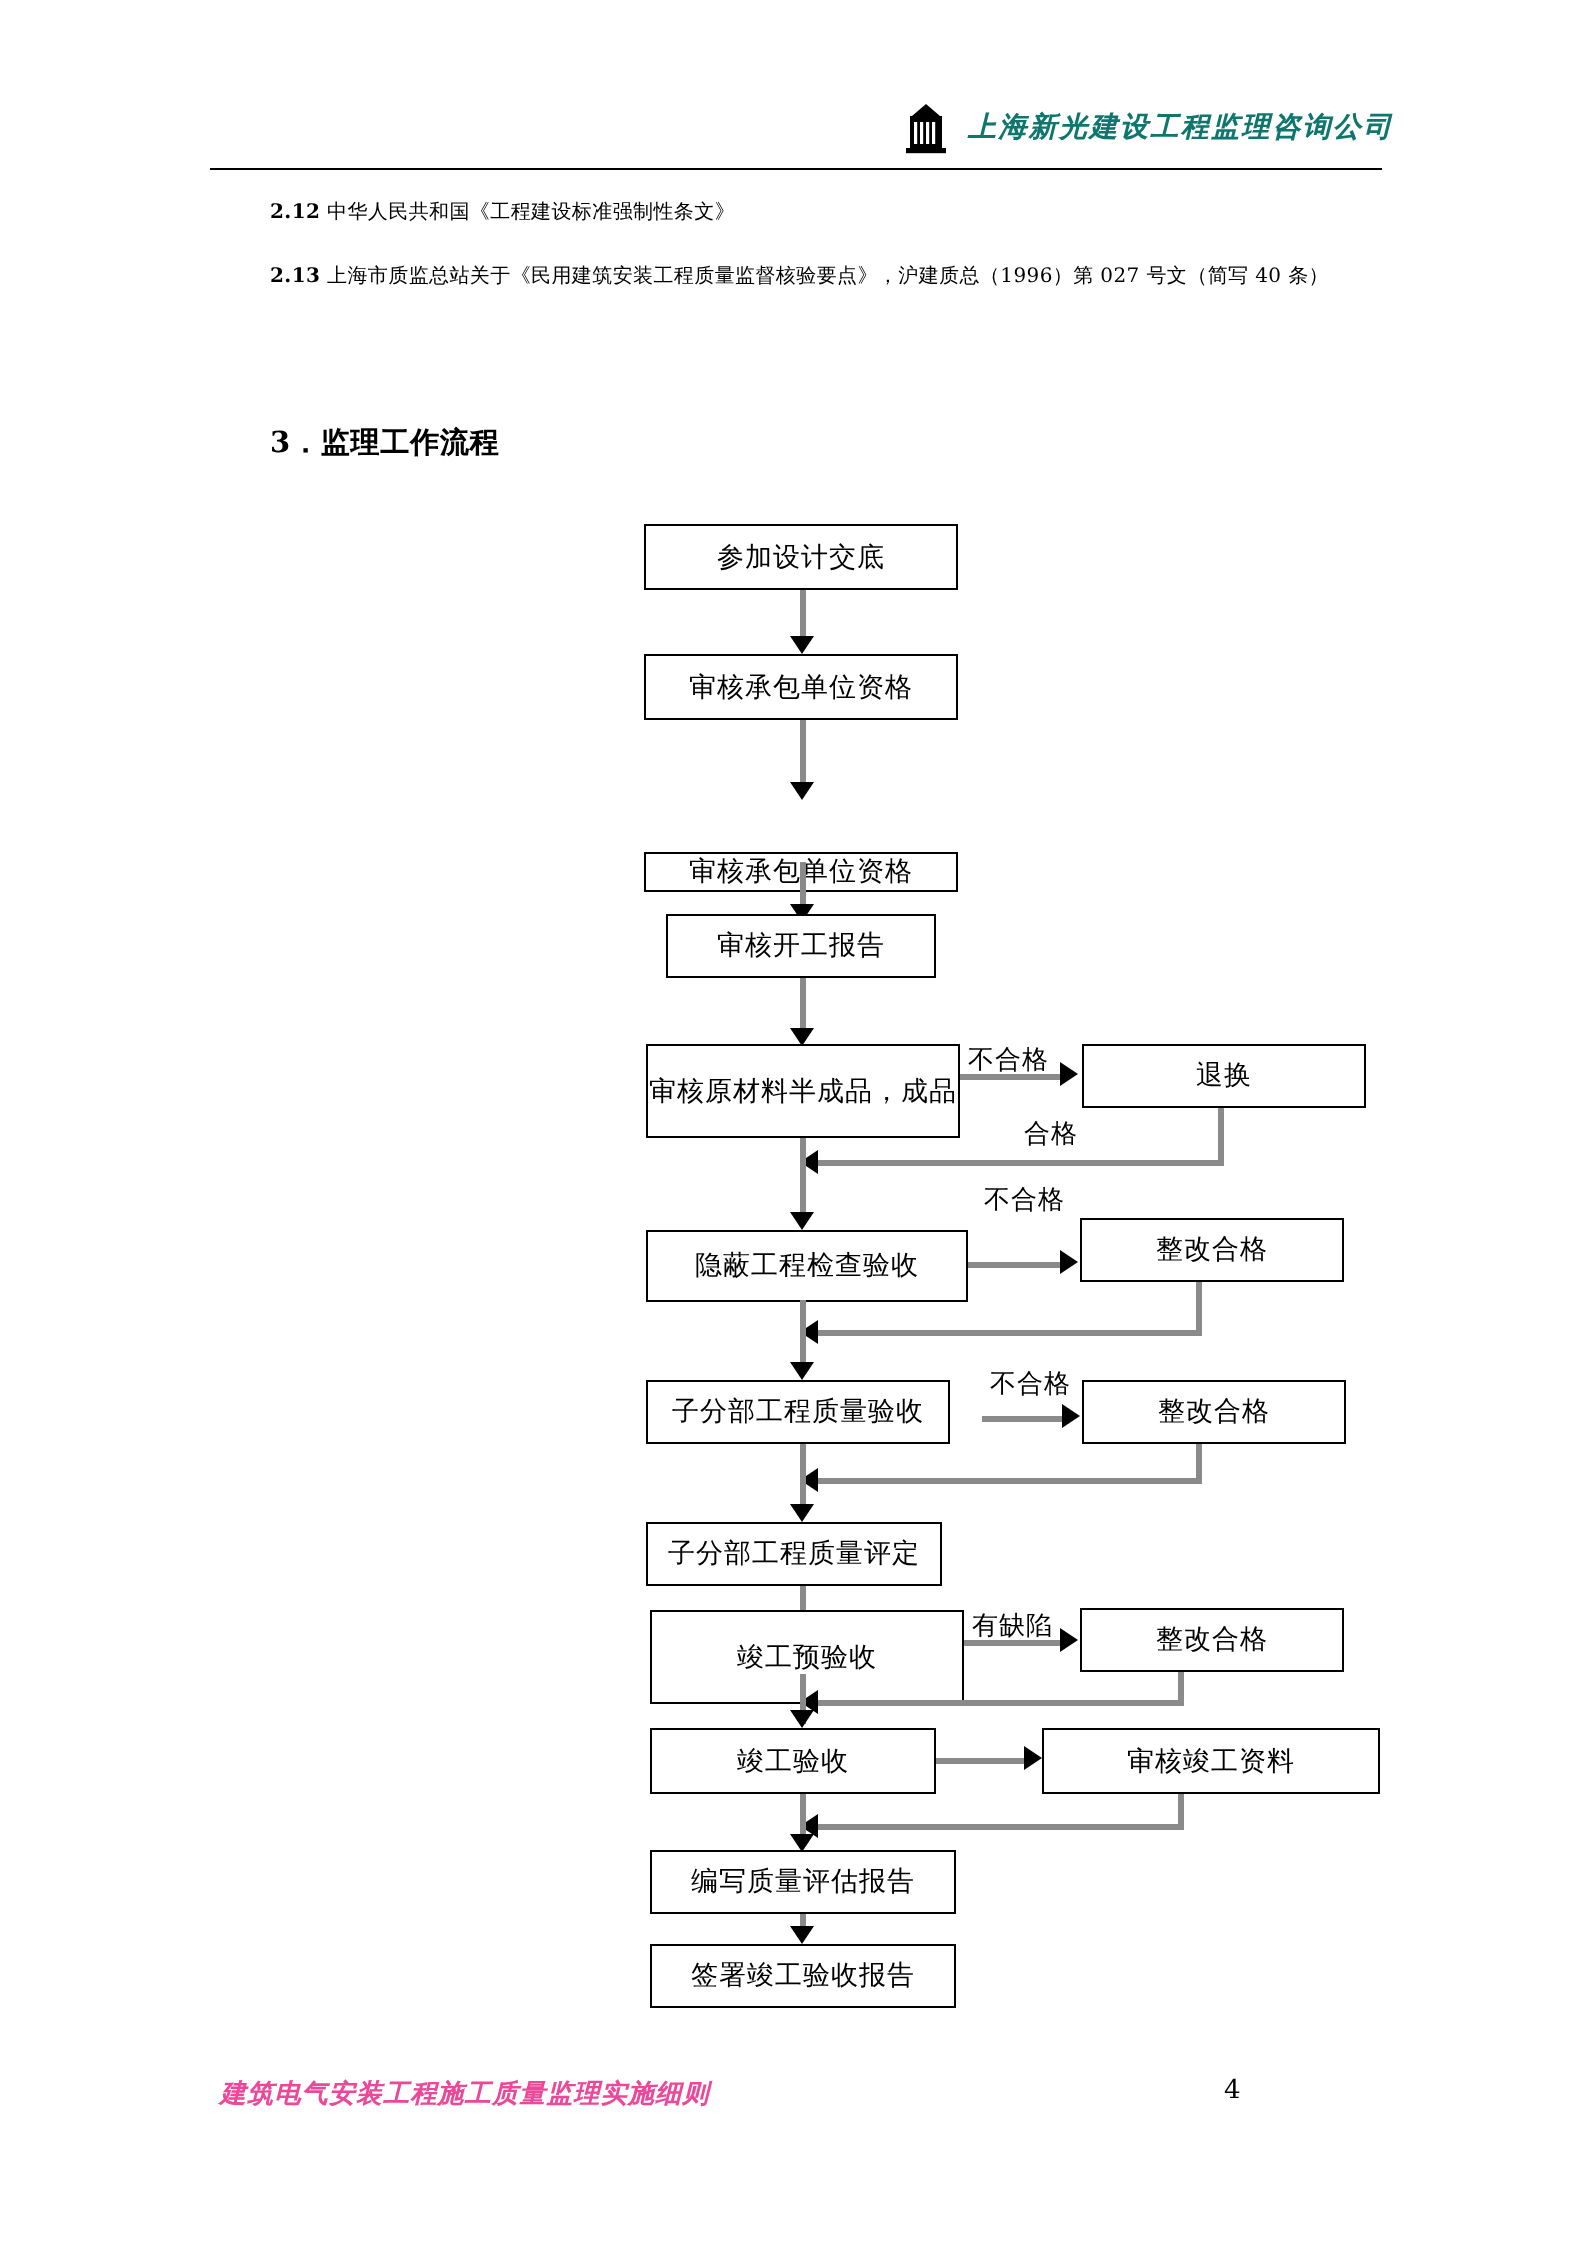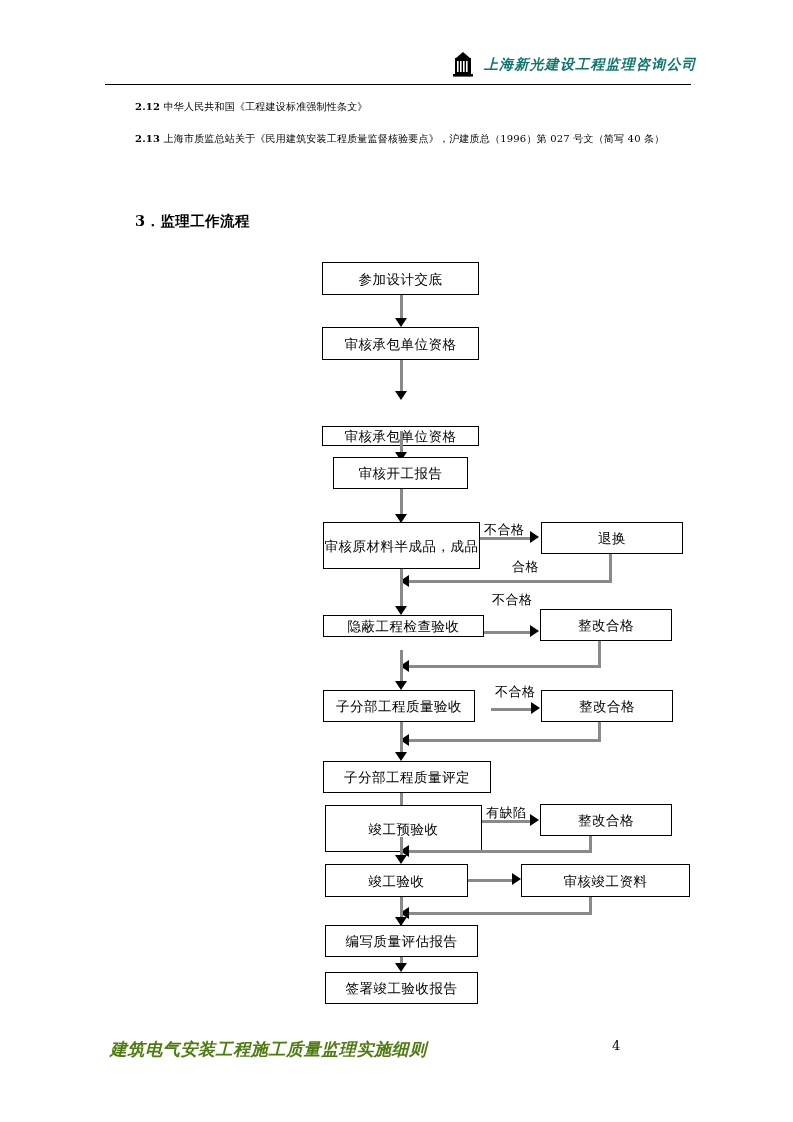--- a/index.html
+++ b/index.html
@@ -77,22 +77,22 @@
   .arrow-left{
     position:absolute;width:0;height:0;
     border-top:6px solid transparent;border-bottom:6px solid transparent;
     border-right:9px solid #000;
   }
 
   
   .ftr-text{
     position:absolute;left:110px;top:1038px;
     font-family:"DejaVu Serif","Liberation Serif",serif;
-    font-size:17px;font-weight:bold;font-style:italic;
-    letter-spacing:0.6px;color:#4d7c0f;
+    font-size:13px;font-weight:bold;font-style:italic;
+    letter-spacing:0.6px;color:#ec4899;
   }
   .ftr-page{
     position:absolute;left:612px;top:1038px;
     font-family:"DejaVu Serif","Liberation Serif",serif;
     font-size:13px;color:#000;
   }
 </style>
 </head>
 <body>
 
@@ -149,21 +149,21 @@
     <div class="node" style="left:541px;top:522px;width:142px;height:32px;text-align:center;">退换</div>
 
     <div class="vline" style="left:609px;top:554px;height:29px;"></div>
     <div class="hline" style="left:407px;top:580px;width:204px;"></div>
     <div class="arrow-left" style="left:400px;top:575px;"></div>
     <div class="edge-label" style="left:512px;top:558px;">合格</div>
 
     <div class="vline" style="left:400px;top:569px;height:42px;"></div>
     <div class="arrow-down" style="left:395px;top:606px;"></div>
 
-    <div class="node" style="left:323px;top:615px;width:161px;height:22px;">隐蔽工程检查验收</div>
+    <div class="node" style="left:323px;top:615px;width:161px;height:36px;">隐蔽工程检查验收</div>
 
     <div class="hline" style="left:484px;top:631px;width:48px;"></div>
     <div class="arrow-right" style="left:530px;top:625px;"></div>
     <div class="edge-label" style="left:492px;top:591px;">不合格</div>
     <div class="node" style="left:540px;top:609px;width:132px;height:32px;">整改合格</div>
 
     <div class="vline" style="left:598px;top:641px;height:27px;"></div>
     <div class="hline" style="left:407px;top:665px;width:194px;"></div>
     <div class="arrow-left" style="left:400px;top:660px;"></div>
 
@@ -177,21 +177,21 @@
     <div class="edge-label" style="left:495px;top:683px;">不合格</div>
     <div class="node" style="left:541px;top:690px;width:132px;height:32px;">整改合格</div>
 
     <div class="vline" style="left:598px;top:722px;height:20px;"></div>
     <div class="hline" style="left:407px;top:739px;width:194px;"></div>
     <div class="arrow-left" style="left:400px;top:734px;"></div>
 
     <div class="vline" style="left:400px;top:722px;height:35px;"></div>
     <div class="arrow-down" style="left:395px;top:752px;"></div>
 
-    <div class="node" style="left:323px;top:761px;width:168px;height:32px;">子分部工程质量评定</div>
+    <div class="node" style="left:323px;top:761px;width:148px;height:32px;">子分部工程质量评定</div>
     <div class="vline" style="left:400px;top:793px;height:24px;"></div>
     <div class="arrow-down" style="left:395px;top:812px;"></div>
 
     <div class="node" style="left:325px;top:805px;width:157px;height:47px;">竣工预验收</div>
 
     <div class="hline" style="left:482px;top:820px;width:50px;"></div>
     <div class="arrow-right" style="left:530px;top:814px;"></div>
     <div class="edge-label" style="left:486px;top:804px;">有缺陷</div>
     <div class="node" style="left:540px;top:804px;width:132px;height:32px;">整改合格</div>
 

